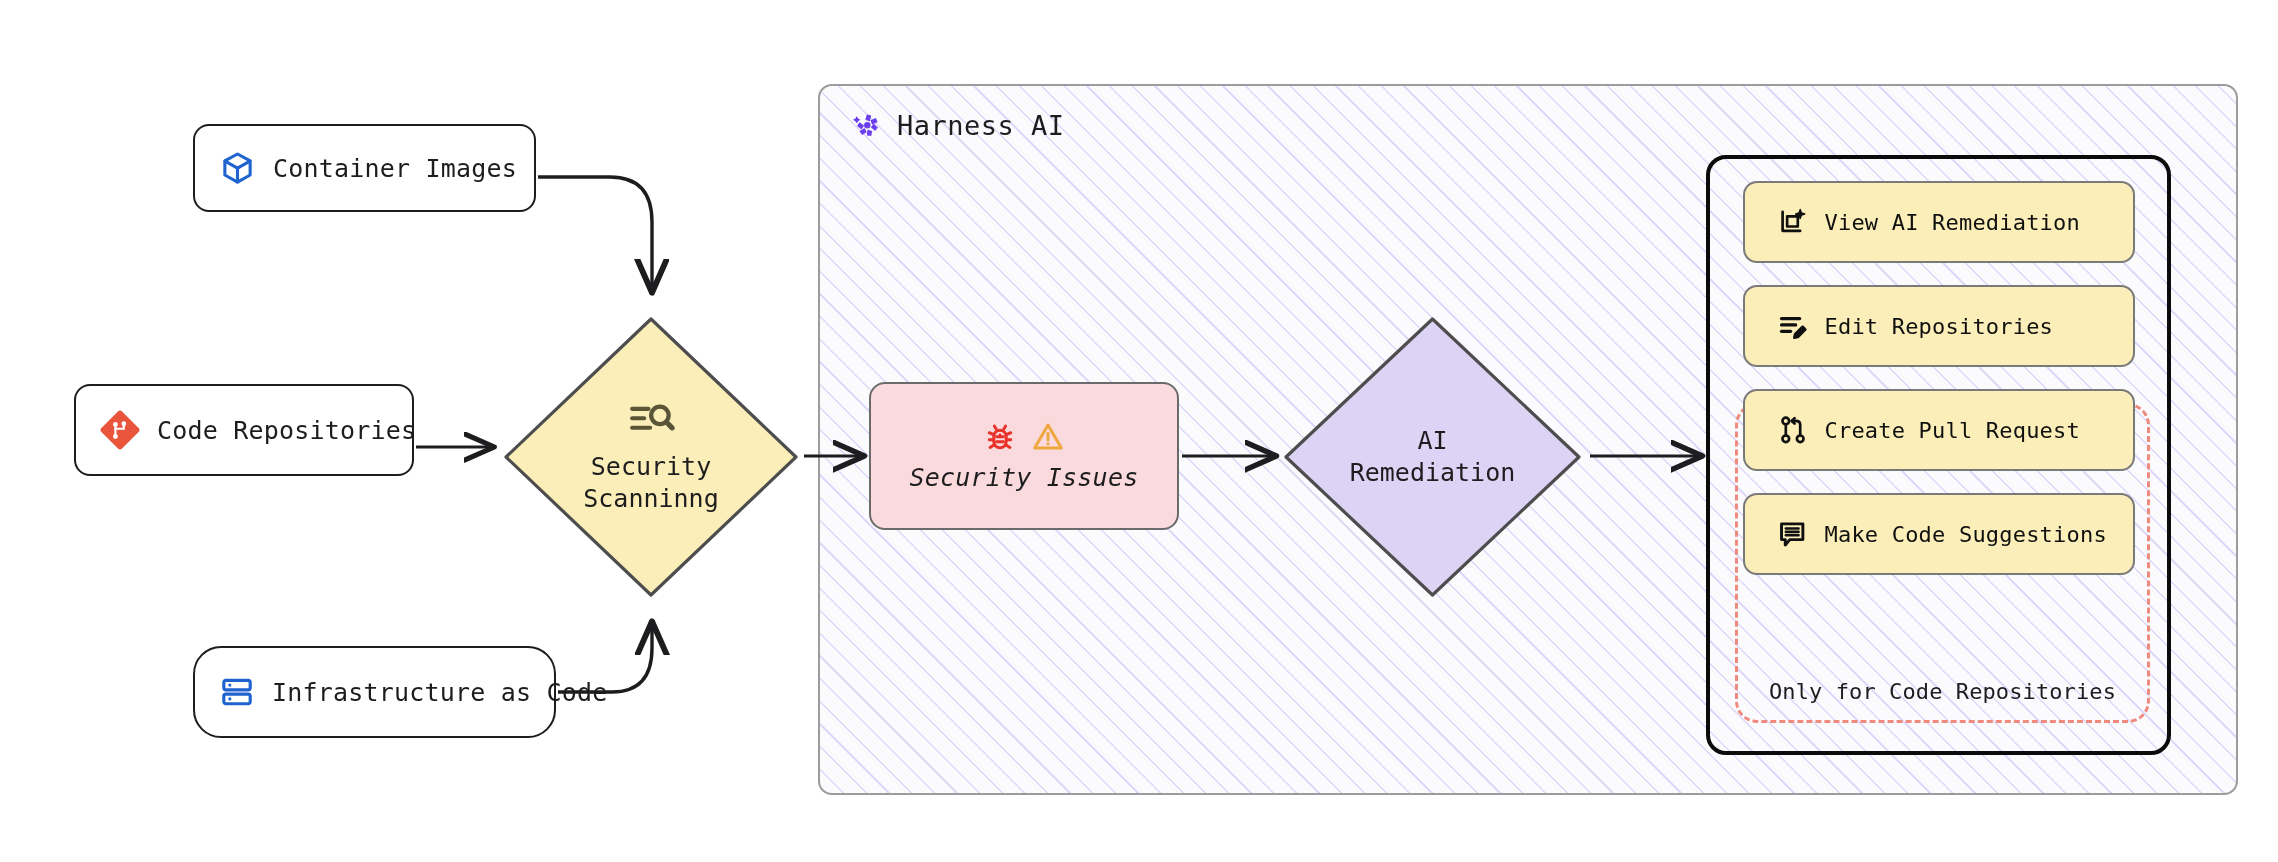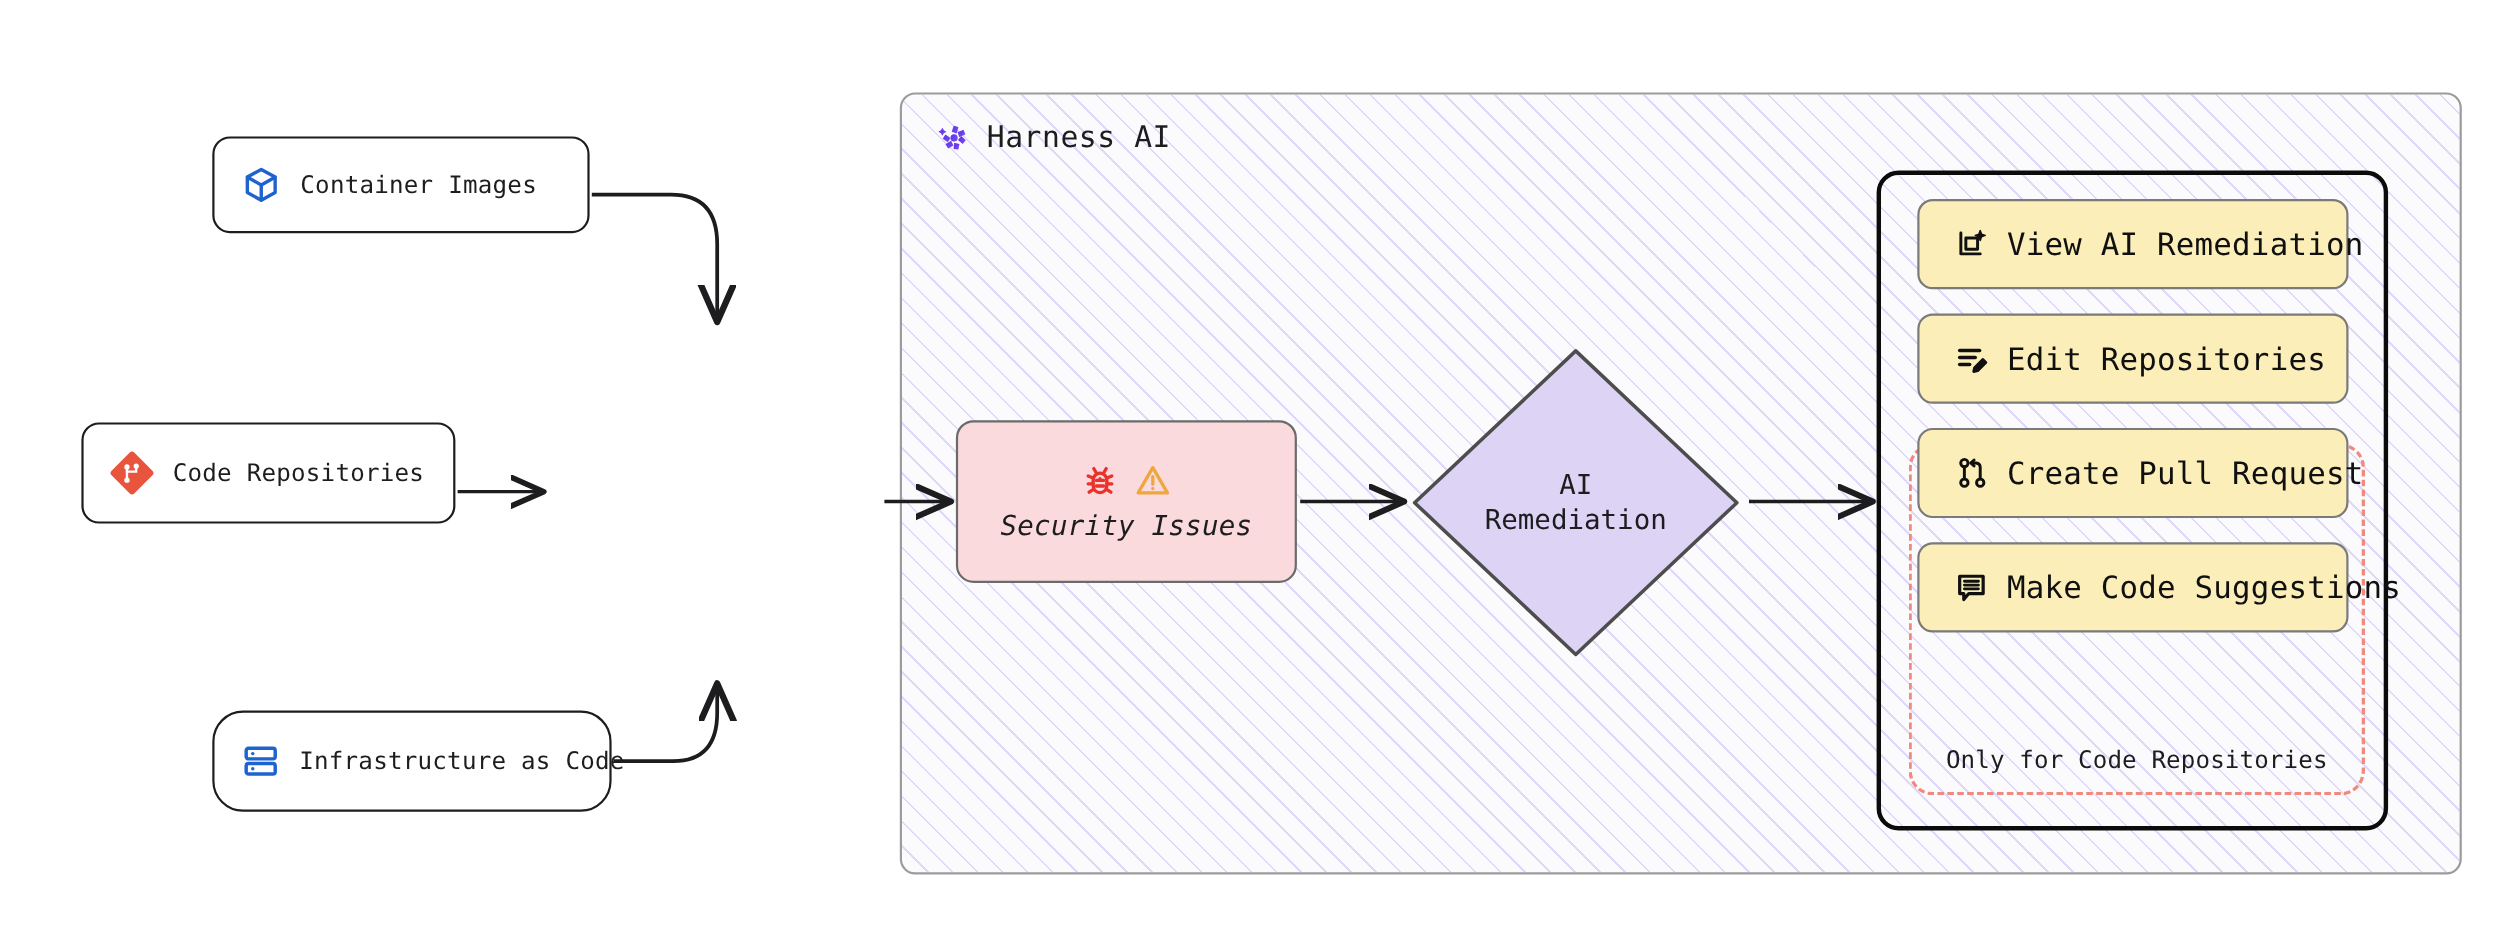--- a/index.html
+++ b/index.html
@@ -70,21 +70,21 @@
     align-items: center;
     gap: 17px;
     padding: 0 24px;
     background: #ffffff;
     border: 2.4px solid #1d1d1f;
     border-radius: 16px;
     box-sizing: border-box;
     z-index: 6;
   }
   .src-label {
-    font-size: 22px;
+    font-size: 25px;
     color: #1d1d1f;
     white-space: nowrap;
     letter-spacing: 0.2px;
   }
 
   #node-container-images { left: 193px; top: 124px; width: 343px; height: 88px; }
   #node-code-repositories { left: 74px; top: 384px; width: 340px; height: 92px; text-align: right; }
   #node-infrastructure-as-code { left: 193px; top: 646px; width: 363px; height: 92px; border-radius: 28px; }
 
   
@@ -175,21 +175,21 @@
     box-sizing: border-box;
     display: flex;
     align-items: center;
     gap: 16px;
     padding-left: 32px;
     margin-bottom: 22px;
     position: relative;
     z-index: 3;
   }
   .action-label {
-    font-size: 28px;
+    font-size: 22px;
     color: #101010;
     white-space: nowrap;
     letter-spacing: 0.2px;
   }
   #dashed-group {
     position: absolute;
     left: 25px;
     top: 244px;
     width: 415px;
     height: 320px;
@@ -301,20 +301,38 @@
       <svg class="icon-svg" width="36" height="36" viewBox="0 0 24 24" fill="none" stroke="#1f63cf" stroke-width="2.1" stroke-linecap="round" stroke-linejoin="round">
         <rect x="3.2" y="4.2" width="17.6" height="6.4" rx="1.4"></rect>
         <rect x="3.2" y="13.4" width="17.6" height="6.4" rx="1.4"></rect>
         <circle cx="7.2" cy="7.4" r="1.05" fill="#1f63cf" stroke="none"></circle>
         <circle cx="7.2" cy="16.6" r="1.05" fill="#1f63cf" stroke="none"></circle>
       </svg>
     </span>
     <span class="src-label">Infrastructure as Code</span>
   </div>
 
+  <div class="diamond-wrap" id="node-security-scanning">
+    <svg class="diamond-shape" viewBox="0 0 302 288" preserveAspectRatio="none">
+      <path d="M151 6 L296 144 L151 282 L6 144 Z" fill="#fbeeb8" stroke="#4d4d4d" stroke-width="3.2" stroke-linejoin="round"></path>
+    </svg>
+    <div class="diamond-content">
+      <span style="margin-bottom:6px;">
+        <svg class="icon-svg" width="48" height="42" viewBox="0 0 28 24" fill="none" stroke="#5b5538" stroke-width="2.4" stroke-linecap="round">
+          <path d="M3 5.5 L12.5 5.5"></path>
+          <path d="M3 11 L10 11"></path>
+          <path d="M3 16.5 L13.5 16.5"></path>
+          <circle cx="19.2" cy="9.3" r="5.1" stroke-width="2.5"></circle>
+          <path d="M23.1 13.3 L26.3 16.6" stroke-width="3"></path>
+        </svg>
+      </span>
+      <span class="diamond-text">Security
+Scanninng</span>
+    </div>
+  </div>
 
   <div id="node-security-issues">
     <div class="issue-icons">
       <span>
         <svg class="icon-svg" width="34" height="34" viewBox="0 0 24 24" fill="none" stroke="#e8322a" stroke-width="2.1" stroke-linecap="round" stroke-linejoin="round">
           <rect x="7.6" y="7.2" width="8.8" height="12.4" rx="4.4"></rect>
           <path d="M12 10.6 L12 10.6 M9.6 11.8 L14.4 11.8 M9.6 15.4 L14.4 15.4"></path>
           <path d="M9.3 6.4 L8 4.2 M14.7 6.4 L16 4.2"></path>
           <path d="M7.6 10.3 L4.4 9 M7.6 14 L4.4 14 M7.8 17.6 L5 19.4"></path>
           <path d="M16.4 10.3 L19.6 9 M16.4 14 L19.6 14 M16.2 17.6 L19 19.4"></path>

